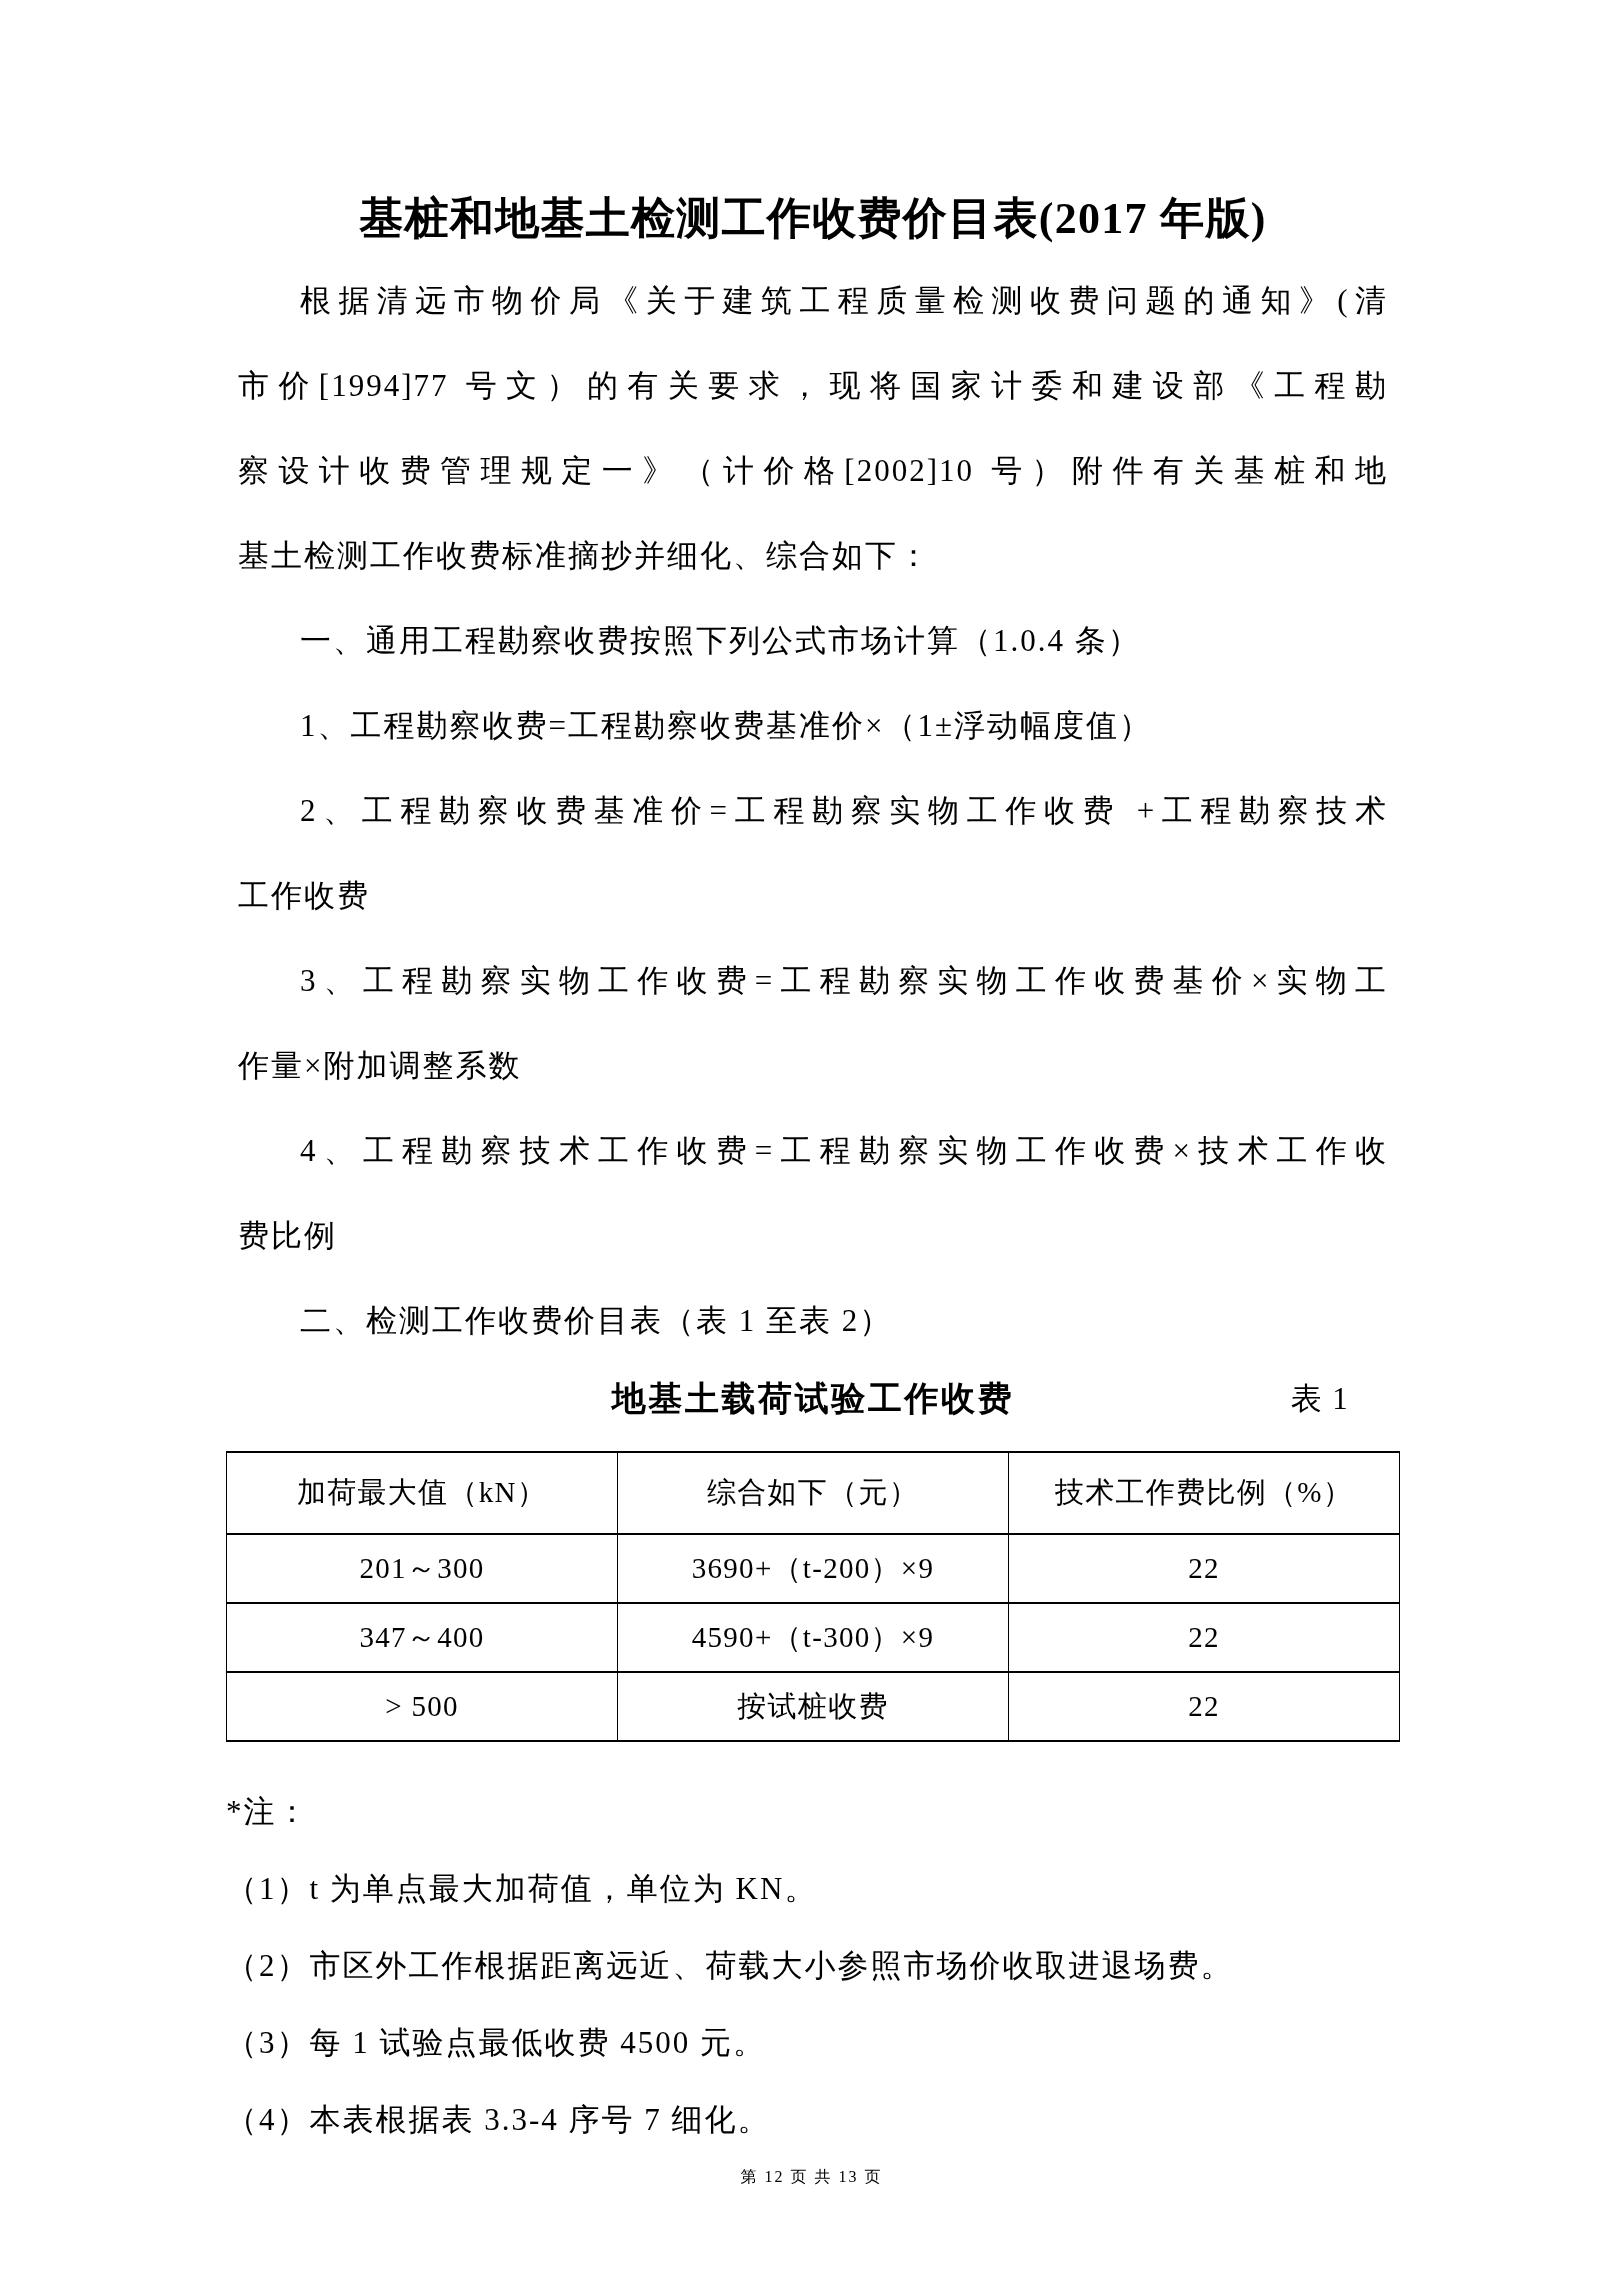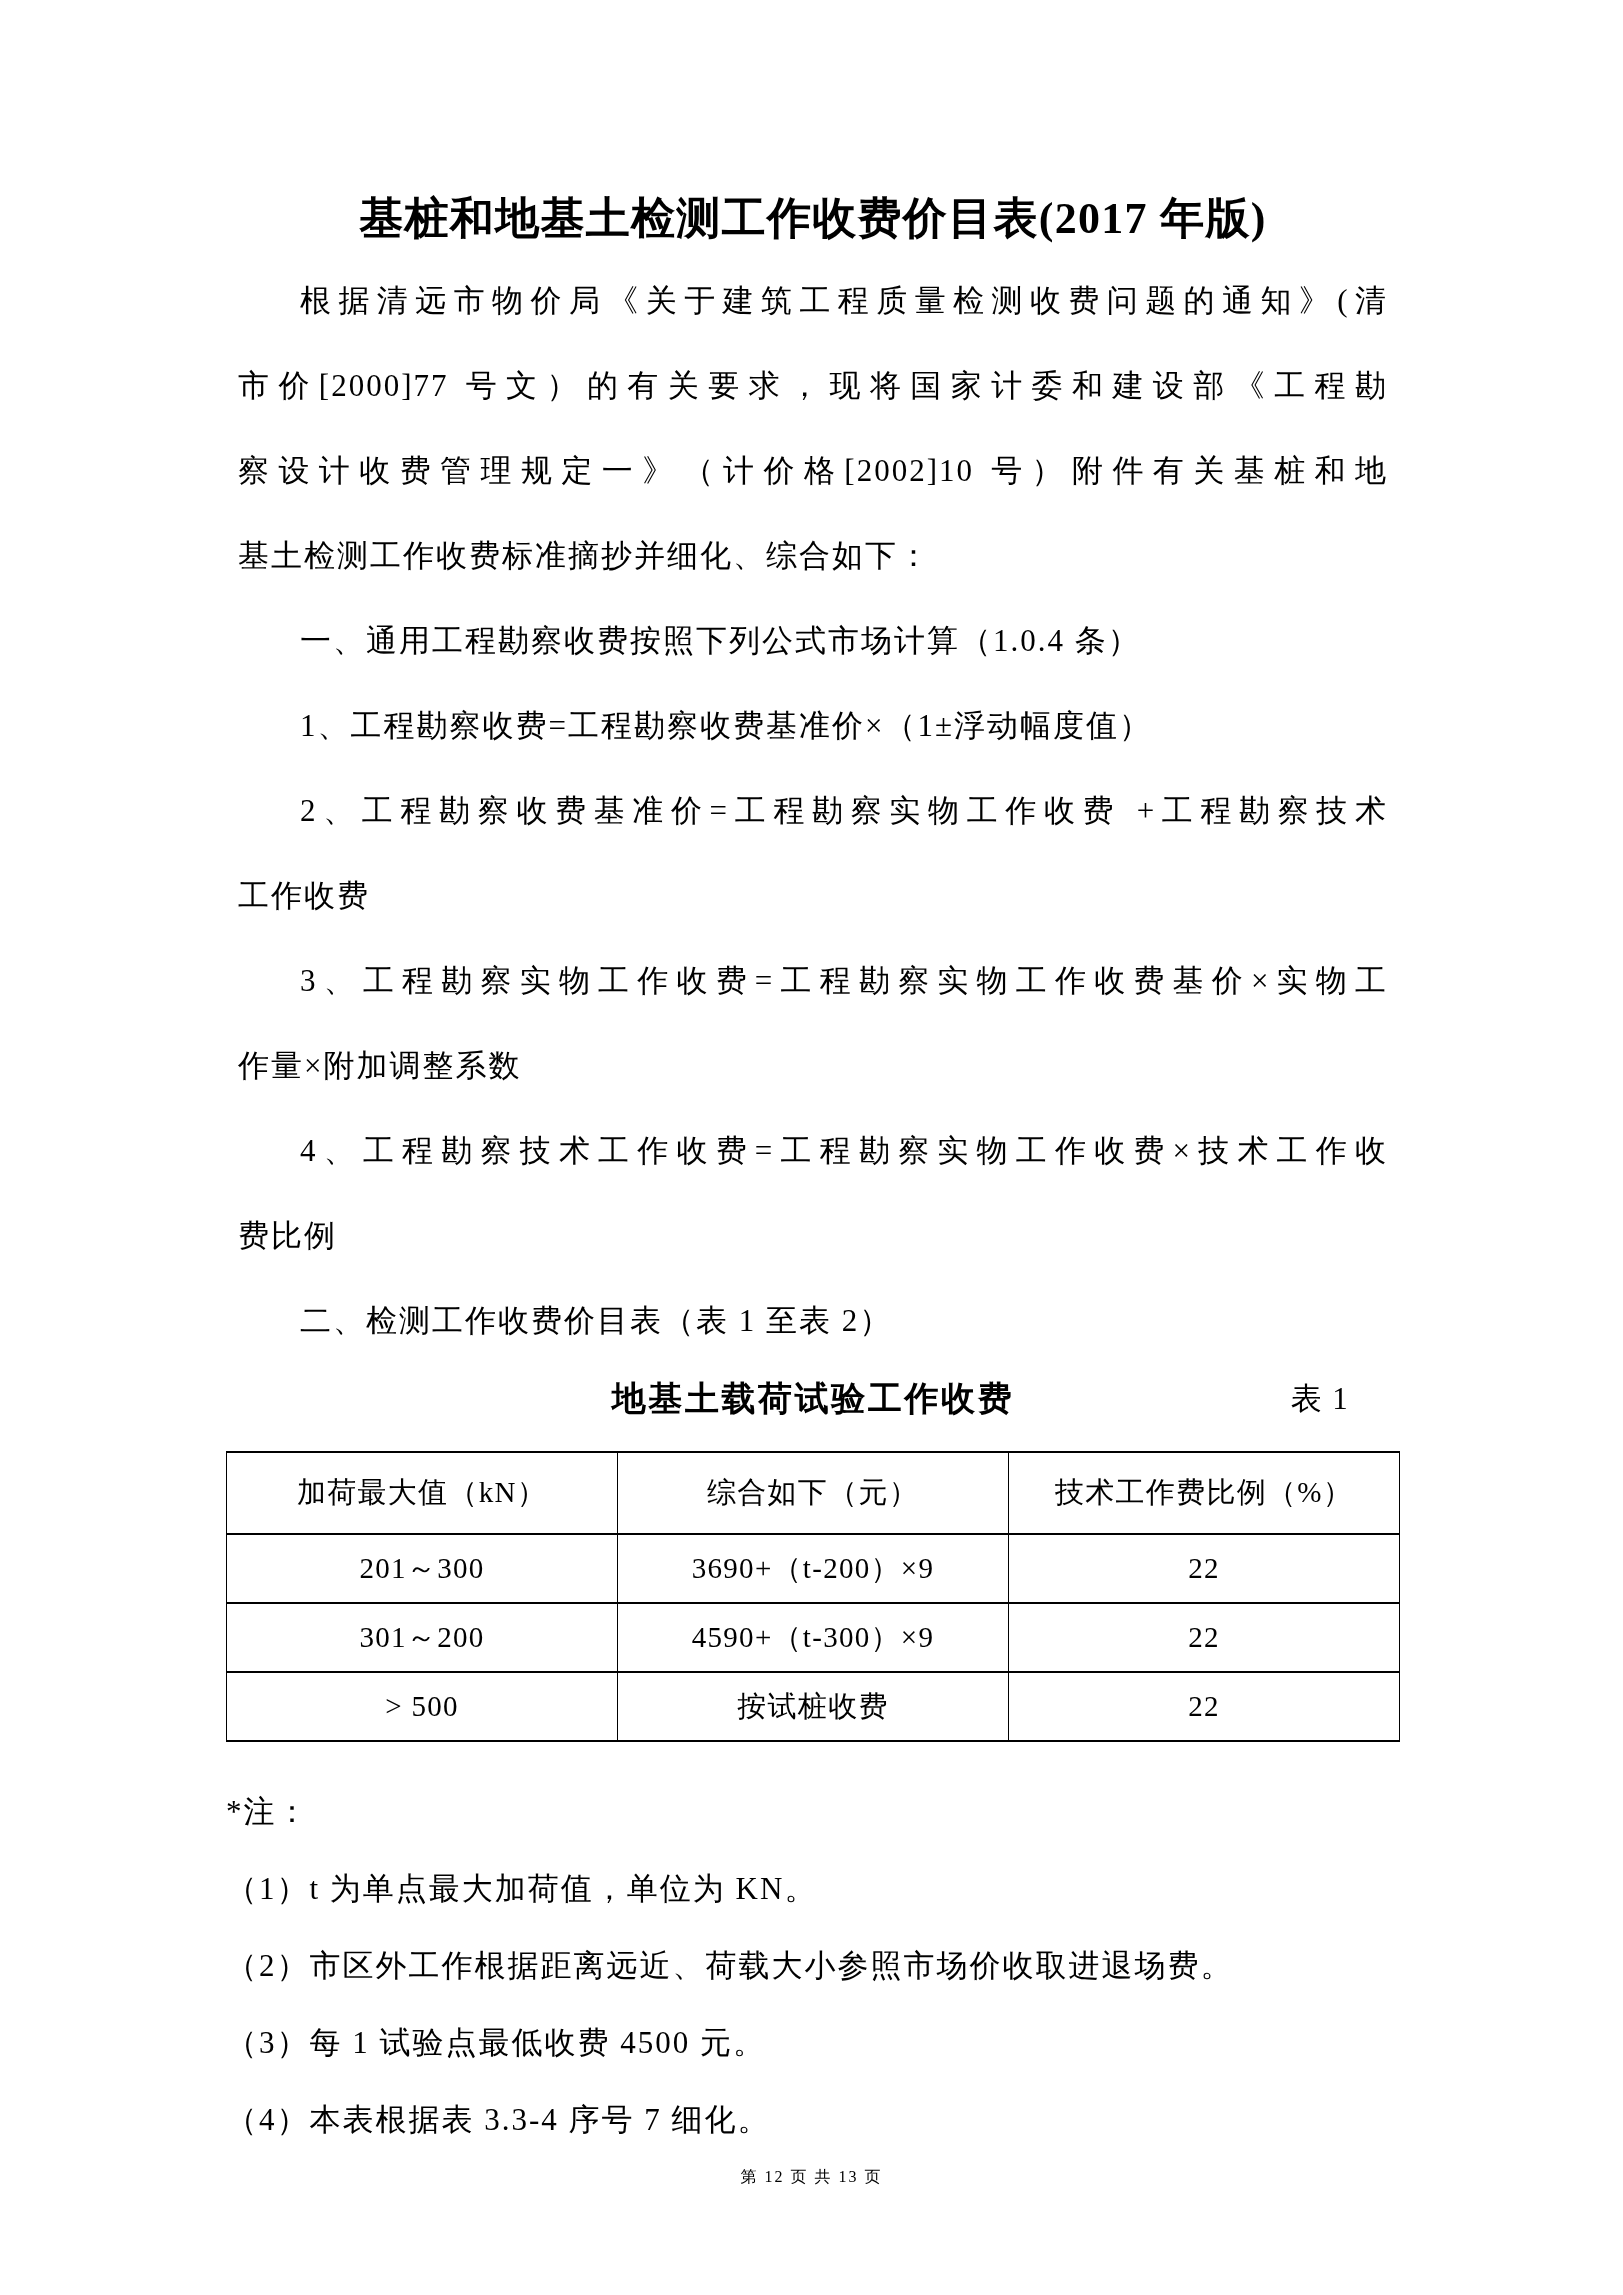--- a/index.html
+++ b/index.html
@@ -109,21 +109,21 @@
 </style>
 </head>
 <body>
 
 <div class="page">
 
   <h1 class="doc-title">基桩和地基土检测工作收费价目表(2017 年版)</h1>
 
   <div class="body-text">
     <p class="line indent fill">根据清远市物价局《关于建筑工程质量检测收费问题的通知》(清</p>
-    <p class="line fill">市价[2000]77 号文）的有关要求，现将国家计委和建设部《工程勘</p>
+    <p class="line fill">市价[1994]77 号文）的有关要求，现将国家计委和建设部《工程勘</p>
     <p class="line fill">察设计收费管理规定一》（计价格[2002]10 号）附件有关基桩和地</p>
     <p class="line">基土检测工作收费标准摘抄并细化、综合如下：</p>
     <p class="line indent">一、通用工程勘察收费按照下列公式市场计算（1.0.4 条）</p>
     <p class="line indent">1、工程勘察收费=工程勘察收费基准价×（1±浮动幅度值）</p>
     <p class="line indent fill">2、工程勘察收费基准价=工程勘察实物工作收费 +工程勘察技术</p>
     <p class="line">工作收费</p>
     <p class="line indent fill">3、工程勘察实物工作收费=工程勘察实物工作收费基价×实物工</p>
     <p class="line">作量×附加调整系数</p>
     <p class="line indent fill">4、工程勘察技术工作收费=工程勘察实物工作收费×技术工作收</p>
     <p class="line">费比例</p>
@@ -143,21 +143,21 @@
         <th>技术工作费比例（%）</th>
       </tr>
     </thead>
     <tbody>
       <tr>
         <td>201～300</td>
         <td>3690+（t-200）×9</td>
         <td>22</td>
       </tr>
       <tr>
-        <td>301～200</td>
+        <td>347～400</td>
         <td>4590+（t-300）×9</td>
         <td>22</td>
       </tr>
       <tr>
         <td>&gt; 500</td>
         <td>按试桩收费</td>
         <td>22</td>
       </tr>
     </tbody>
   </table>

